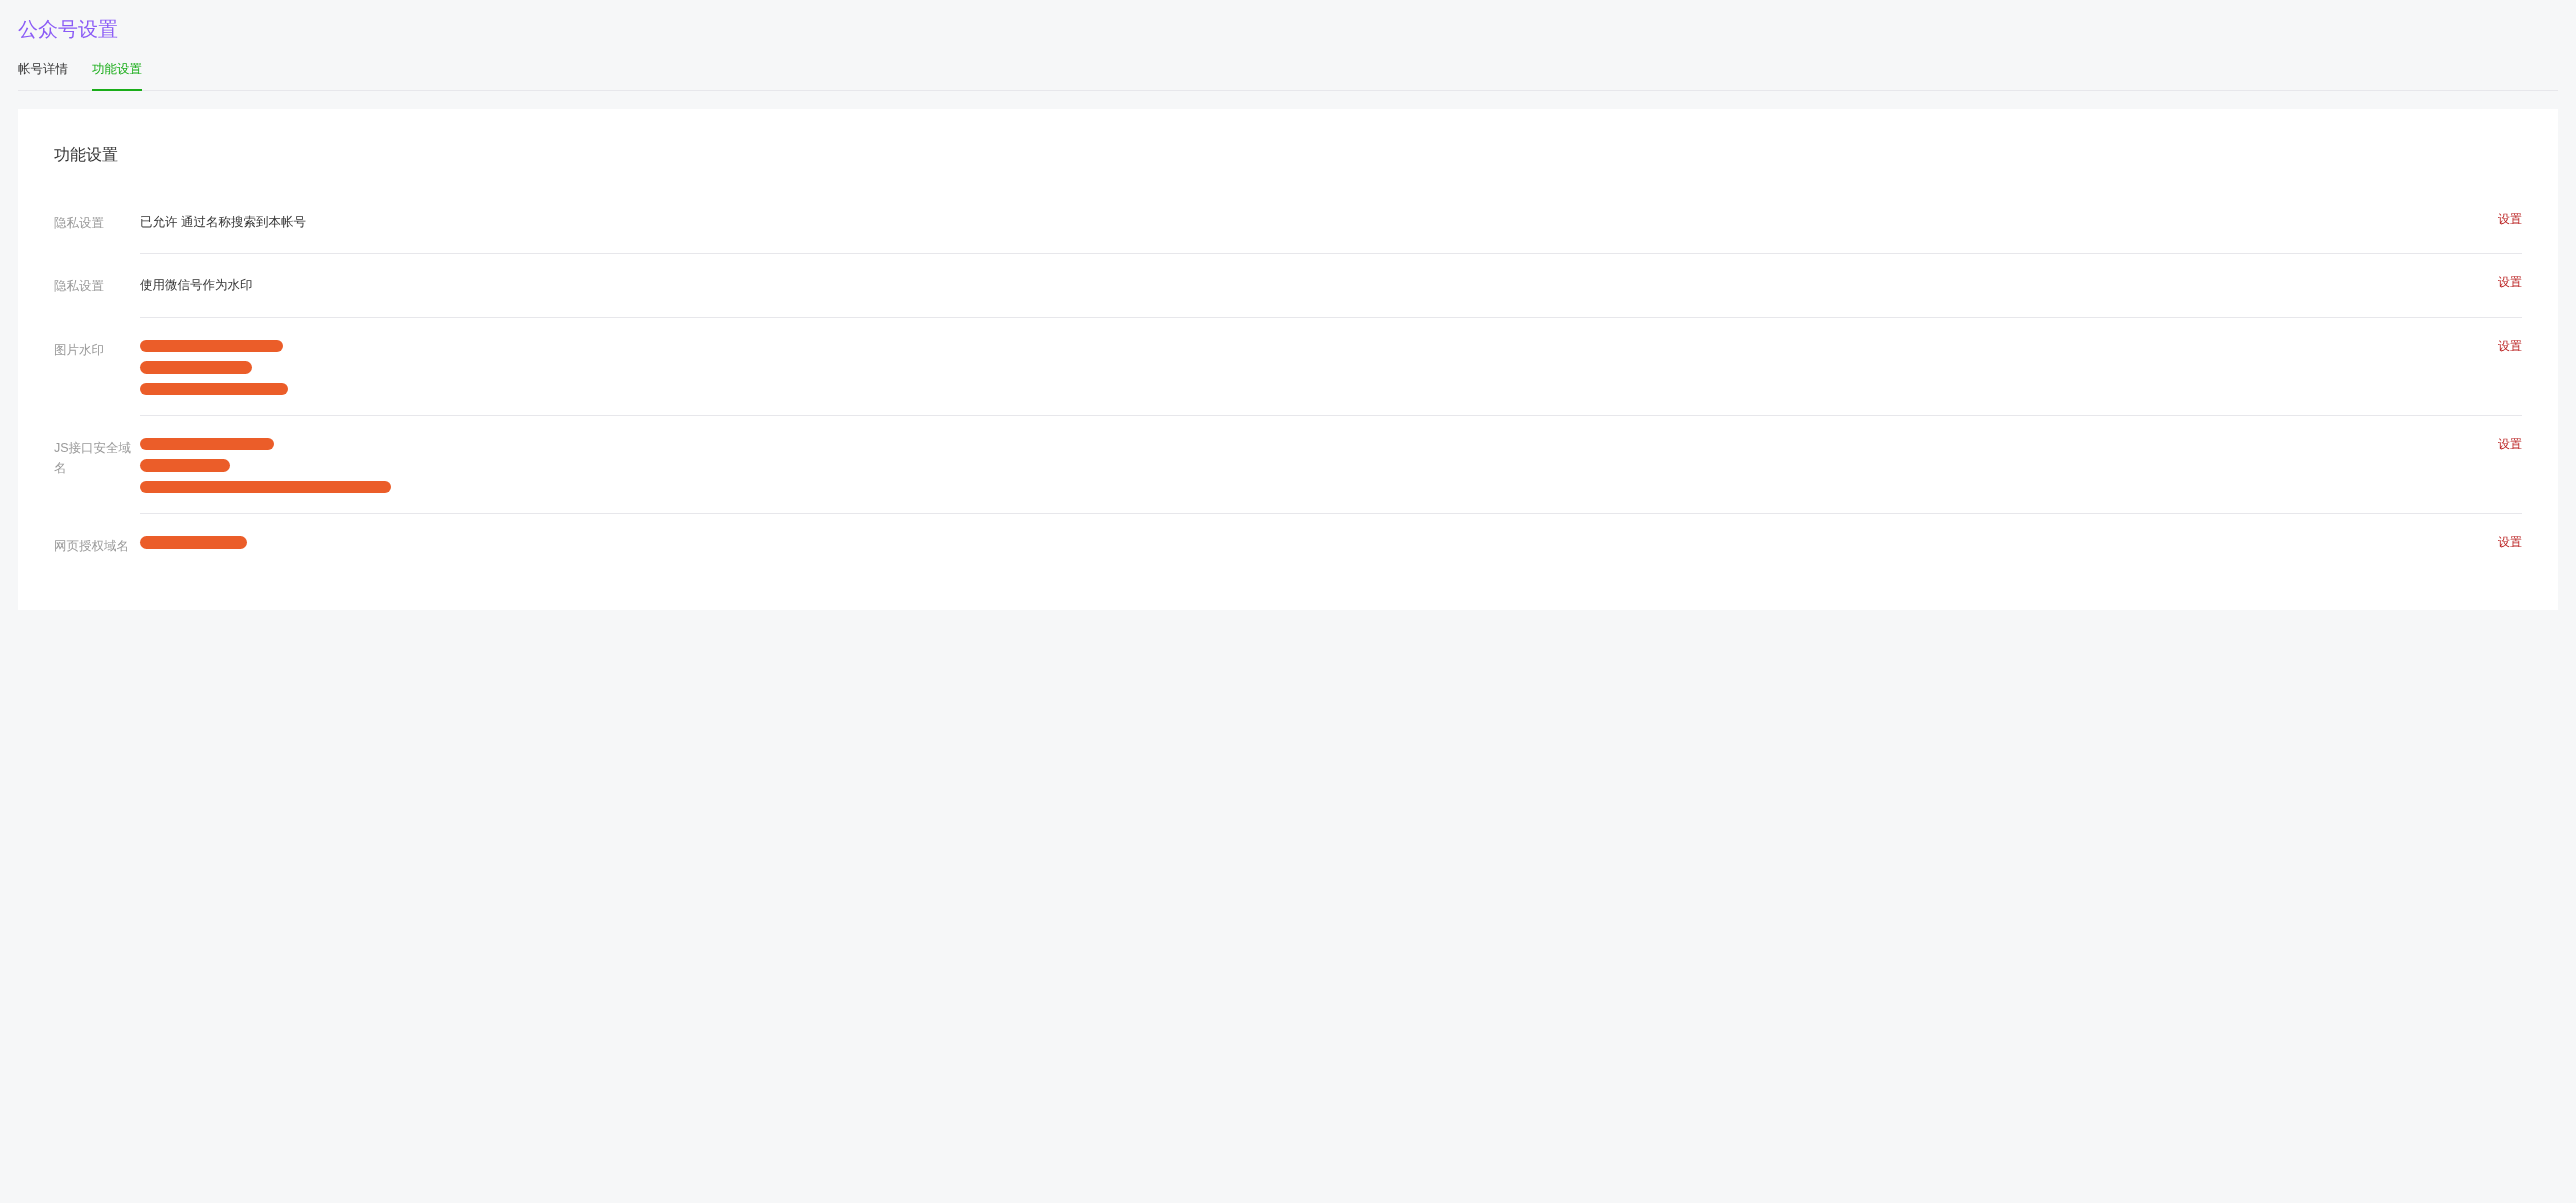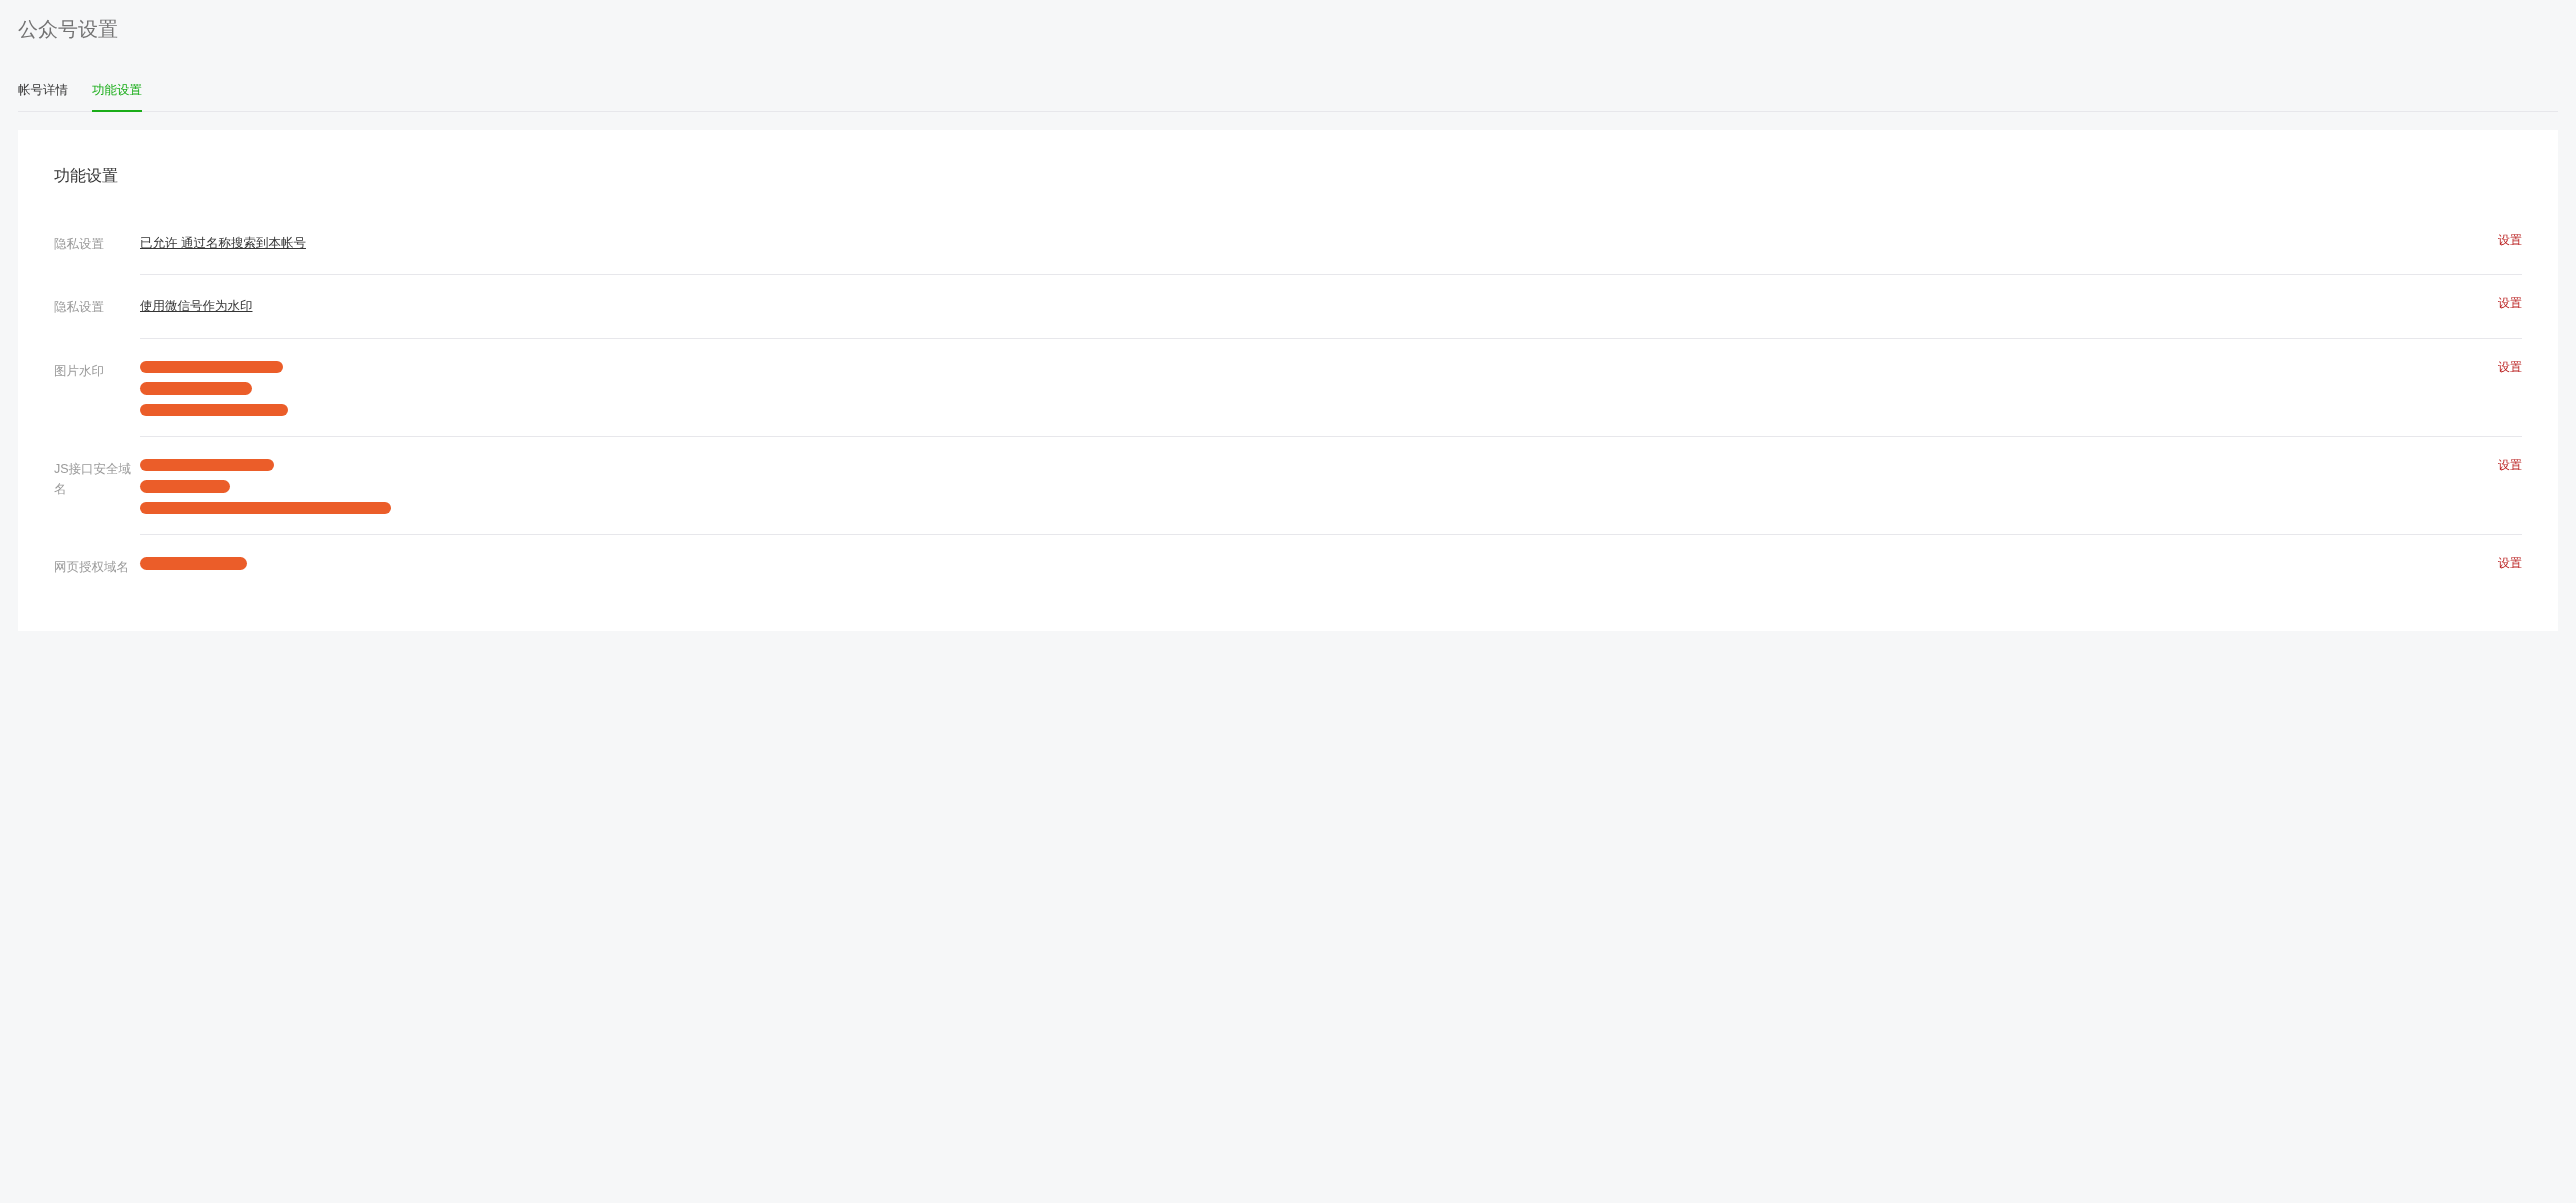--- a/index.html
+++ b/index.html
@@ -12,22 +12,22 @@
       background: #f6f7f8;
       color: #353535;
       font-size: 12.5px;
     }
     .page-header {
       padding: 16px 18px 0 18px;
     }
     .page-title {
       font-size: 20px;
       font-weight: 500;
-      color: #737373;
-      margin-bottom: 30px;
+      color: #8b5cf6;
+      margin-bottom: 9px;
     }
     .tabs {
       display: flex;
       gap: 24px;
       border-bottom: 0.9px solid #e7e7eb;
     }
     .tab {
       padding: 9px 0 10.7px 0;
       font-size: 12.5px;
       color: #353535;
@@ -79,21 +79,20 @@
     }
     .setting-row:last-child .setting-value-wrap {
       border-bottom: none;
       margin-bottom: 0;
       padding-bottom: 0;
     }
     .setting-value {
       color: #353535;
       font-size: 12.5px;
       line-height: 1.8;
-      text-decoration: underline;
     }
     .setting-action {
       color: #b91c1c;
       font-size: 12px;
       cursor: pointer;
       flex-shrink: 0;
       margin-left: 6px;
     }
     .redacted-lines {
       display: flex;

